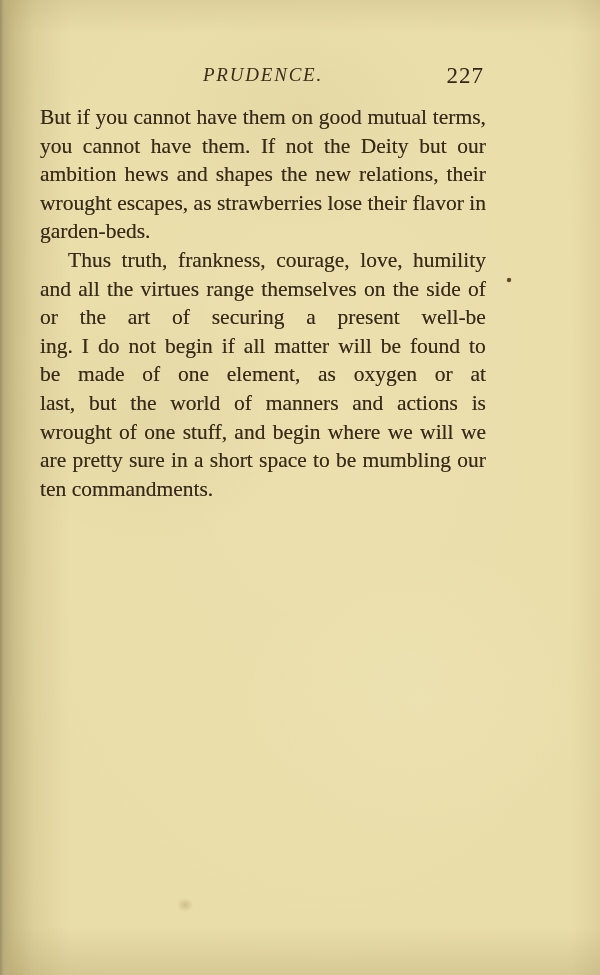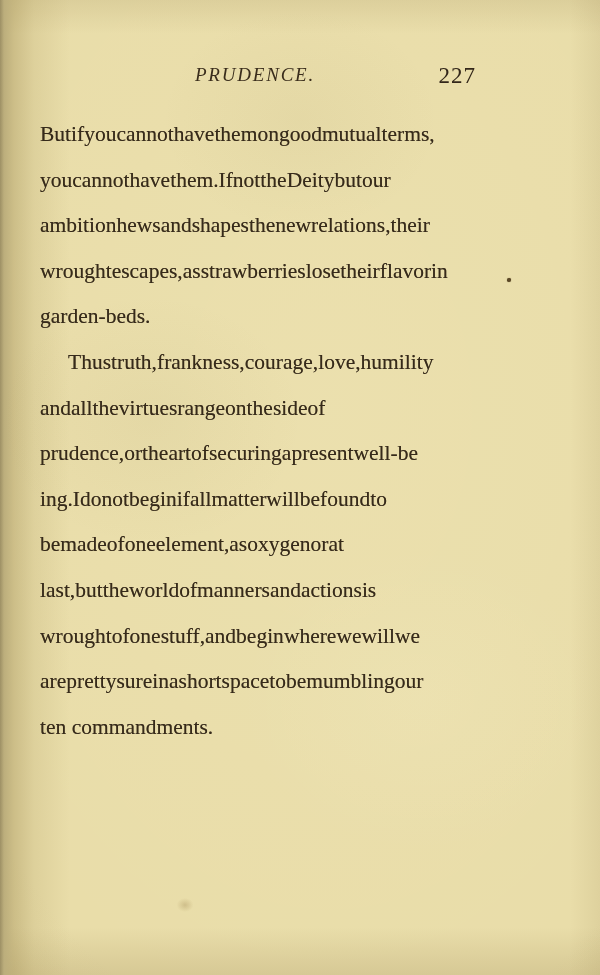--- a/index.html
+++ b/index.html
@@ -24,21 +24,21 @@
       
       linear-gradient(180deg, rgba(150,130,78,0.16) 0px, rgba(150,130,78,0.0) 34px),
       linear-gradient(0deg, rgba(148,128,75,0.22) 0px, rgba(148,128,75,0.0) 48px),
       linear-gradient(270deg, rgba(150,130,78,0.13) 0px, rgba(150,130,78,0.0) 30px),
       
       radial-gradient(130% 120% at 55% 42%, rgba(255,248,215,0.10) 0%, rgba(255,248,215,0.0) 55%, rgba(140,120,65,0.14) 100%);
     color: #362a1a;
   }
   .header {
     position: absolute;
-    top: 64px; left: 32px; width: 446px; height: 26px;
+    top: 64px; left: 40px; width: 446px; height: 26px;
   }
   .running-title {
     position: absolute;
     left: 50%; transform: translateX(-50%);
     font-style: italic;
     font-size: 19px;
     letter-spacing: 1.8px;
     white-space: nowrap;
     color: #3a2d1c;
   }
@@ -52,23 +52,23 @@
   .text-block {
     position: absolute;
     top: 103px; left: 40px; width: 446px;
     font-size: 21.5px;
     text-shadow: 0 0 0.5px rgba(54,42,26,0.55);
   }
   .line {
     height: 28.6px;
     line-height: 28.6px;
     display: flex;
+    justify-content: space-between;
     white-space: nowrap;
     overflow: hidden;
-    margin-top: 17px;
   }
   .line.plain {
     display: block;
     text-align: left;
   }
   .line.indent { padding-left: 28px; }
   .ink-speck {
     position: absolute;
     left: 507px; top: 278px;
     width: 4px; height: 4px;
@@ -145,27 +145,27 @@
           <span>courage,</span>
           <span>love,</span>
           <span>humility</span>
         </div>
       <div class="line">
           <span>and</span>
           <span>all</span>
           <span>the</span>
           <span>virtues</span>
           <span>range</span>
+          <span>themselves</span>
           <span>on</span>
           <span>the</span>
           <span>side</span>
           <span>of</span>
         </div>
       <div class="line">
-          <span>prudence,</span>
           <span>or</span>
           <span>the</span>
           <span>art</span>
           <span>of</span>
           <span>securing</span>
           <span>a</span>
           <span>present</span>
           <span>well-be</span>
         </div>
       <div class="line">

